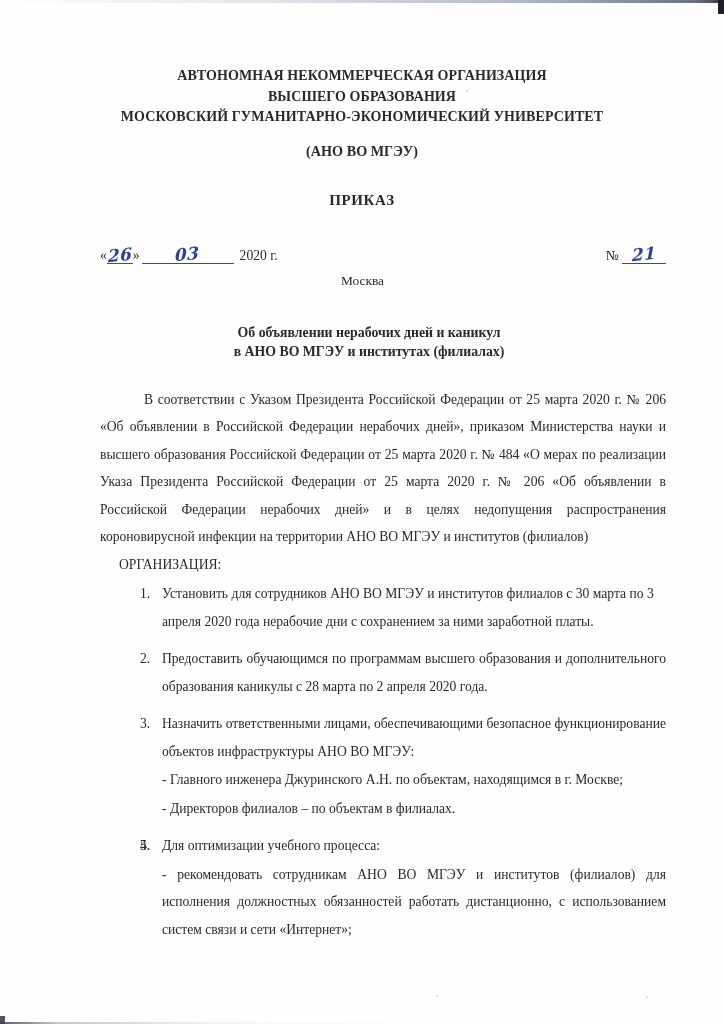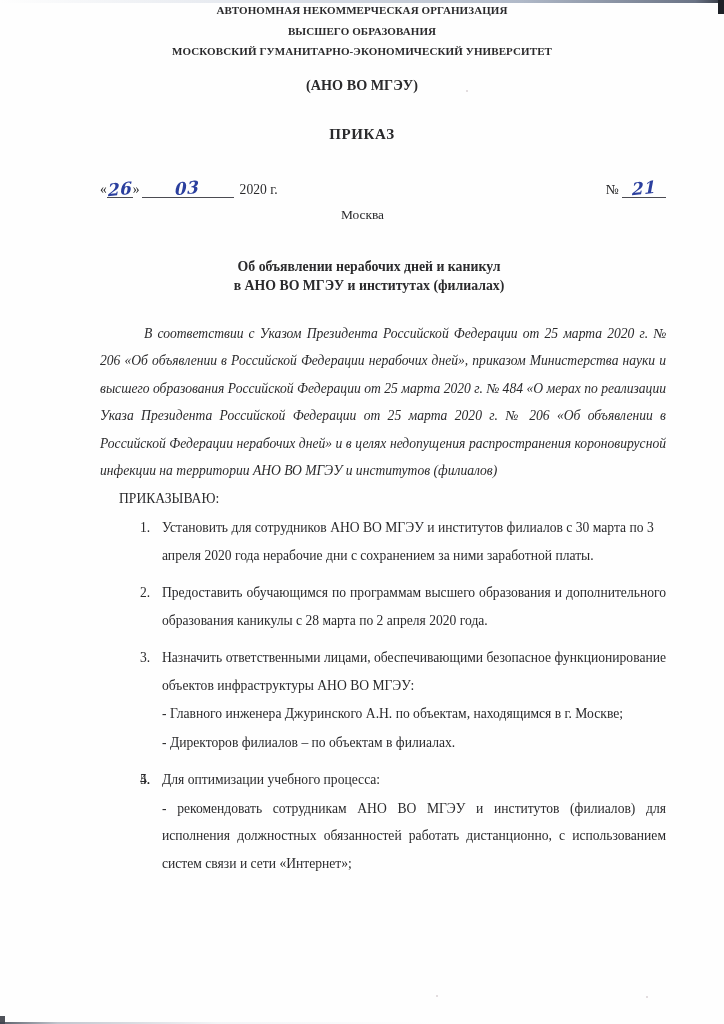--- a/index.html
+++ b/index.html
@@ -56,24 +56,25 @@
   .content {
     position: absolute;
     left: 0; top: 0;
     width: 724px;
   }
 
   
   .org-header {
     text-align: center;
     font-weight: bold;
-    font-size: 11px;
+    font-size: 14px;
     line-height: 20.5px;
     letter-spacing: .1px;
     margin: 0;
+    padding-top: 66px;
   }
   .org-header div { white-space: nowrap; }
   .org-abbr {
     text-align: center;
     font-weight: bold;
     font-size: 14.2px;
     line-height: 20px;
     padding-top: 1px;
     margin-top: 12px;
   }
@@ -175,21 +176,20 @@
     margin-top: 25px;
     padding-left: 100px;
     padding-right: 58px;
   }
   .para {
     text-align: justify;
     text-justify: inter-word;
     font-size: 13.6px;
     line-height: 27.5px;
     margin: 0;
-    font-style: italic;
   }
   .para.indent { text-indent: 44px; }
 
   .orders-head {
     font-size: 13.6px;
     line-height: 27.5px;
     margin: 0;
     padding-left: 19px;
   }
 
@@ -268,21 +268,21 @@
 
     <div class="subject">
       <div>Об объявлении нерабочих дней и каникул</div>
       <div>в АНО ВО МГЭУ и институтах (филиалах)</div>
     </div>
 
     <div class="body">
 
       <p class="para indent">В соответствии с Указом Президента Российской Федерации от 25 марта 2020 г. № 206 «Об объявлении в Российской Федерации нерабочих дней», приказом Министерства науки и высшего образования Российской Федерации от 25 марта 2020 г. № 484 «О мерах по реализации Указа Президента Российской Федерации от 25 марта 2020 г. № 206 «Об объявлении в Российской Федерации нерабочих дней» и в целях недопущения распространения короновирусной инфекции  на территории АНО ВО МГЭУ и институтов (филиалов)</p>
 
-      <p class="orders-head">ПРИКАЗЫВАЮ:</p>
+      <p class="orders-head">ОРГАНИЗАЦИЯ:</p>
 
       <ol class="orders">
         <li>
           <span class="marker">1.</span>
           <span class="li-text flush">Установить для сотрудников АНО ВО МГЭУ и институтов филиалов с 30 марта по 3 апреля 2020 года нерабочие дни с сохранением за ними заработной платы.</span>
         </li>
         <li>
           <span class="marker">2.</span>
           <span class="li-text">Предоставить обучающимся по программам высшего образования и дополнительного образования каникулы с 28 марта по 2 апреля 2020 года.</span>
         </li>

